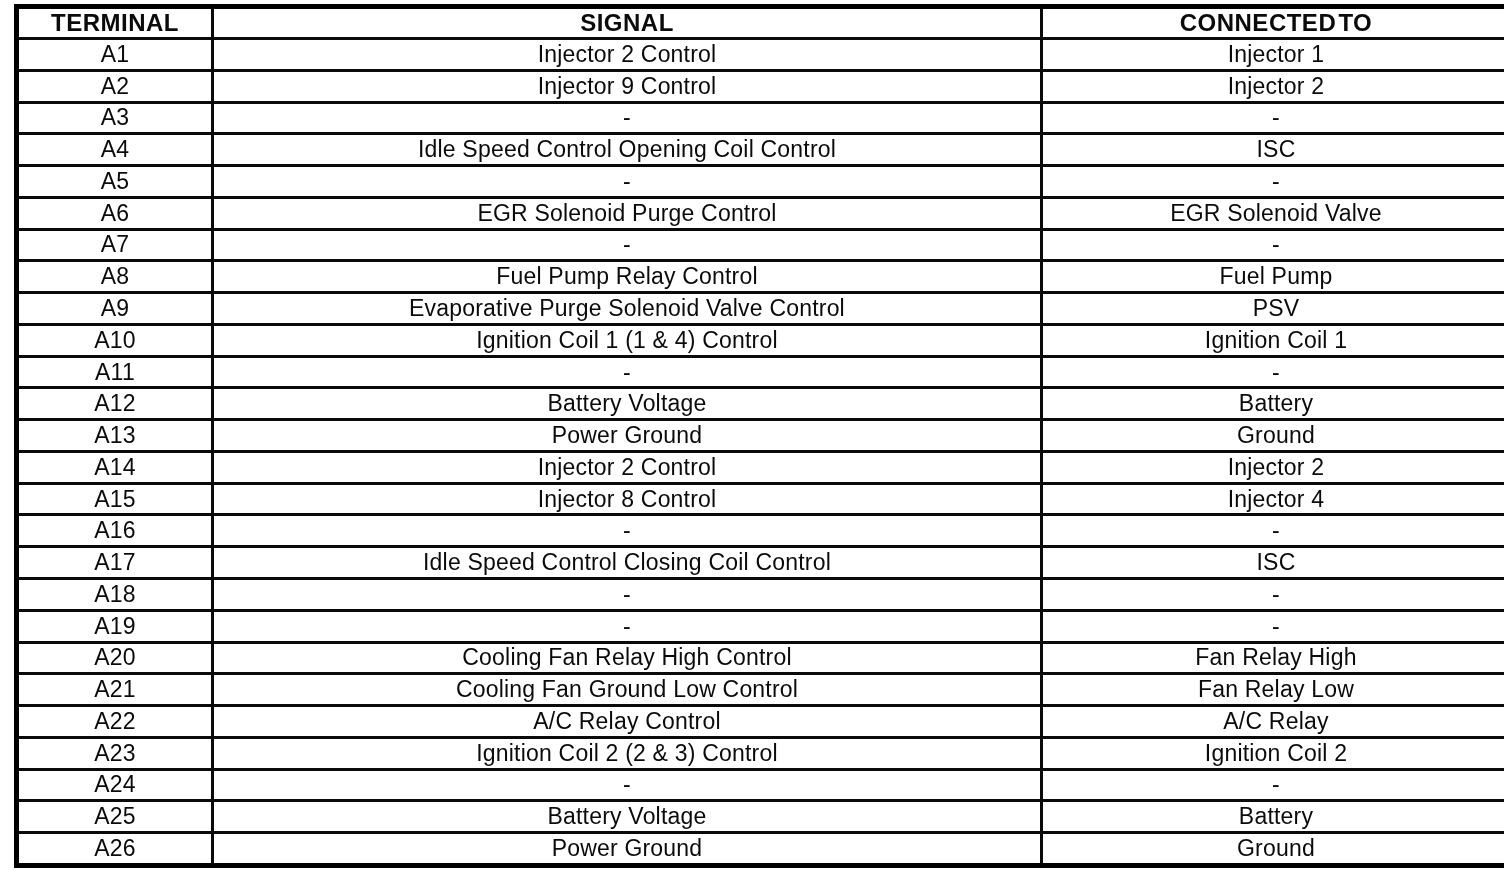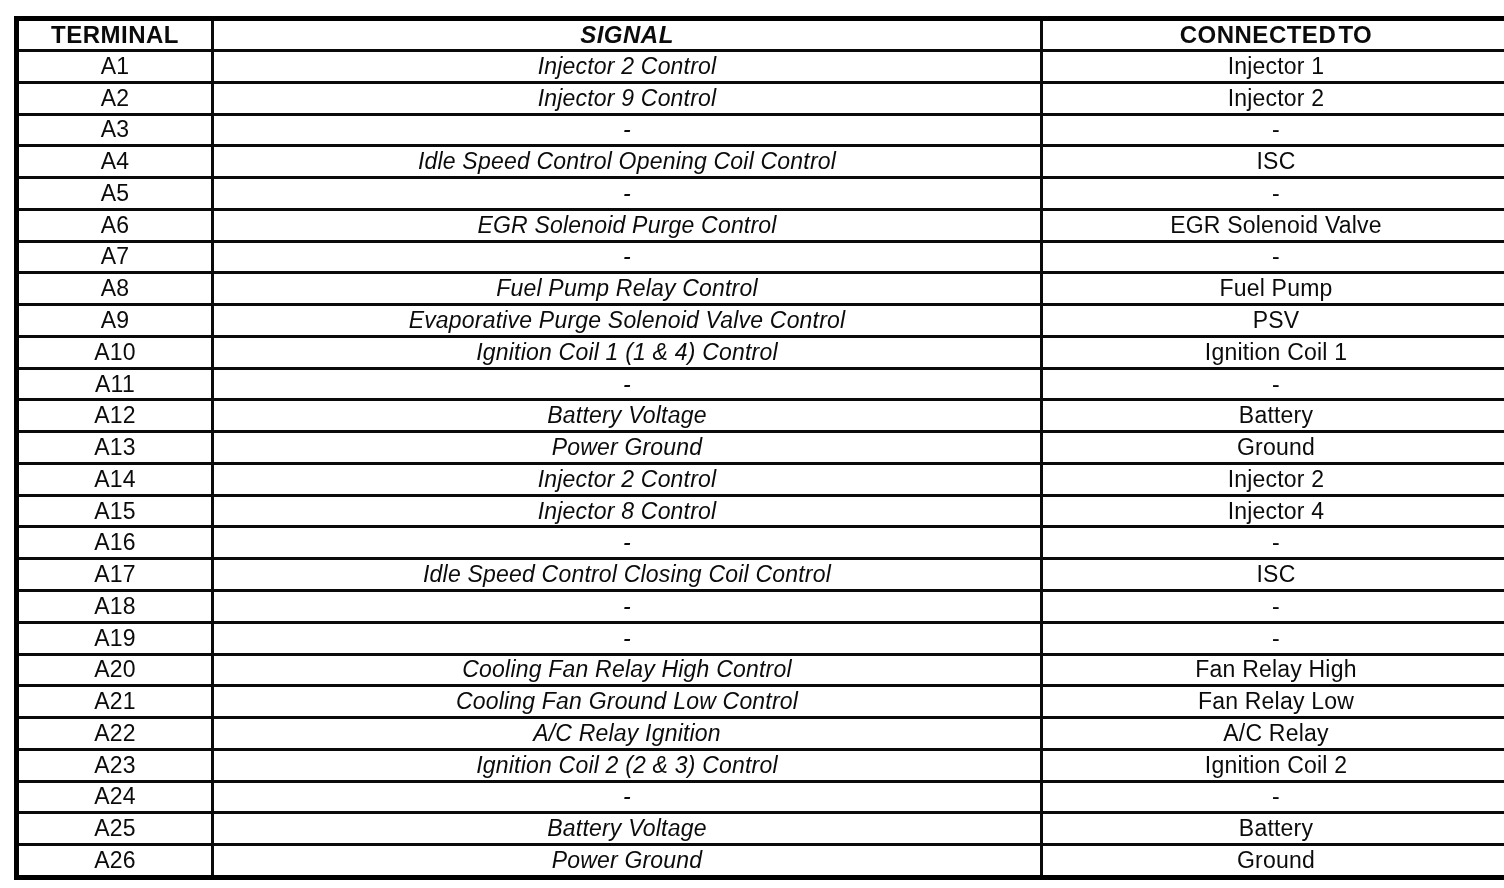--- a/index.html
+++ b/index.html
@@ -8,21 +8,21 @@
     background: #ffffff;
     width: 1504px;
     height: 888px;
     overflow: hidden;
     font-family: "Liberation Sans", sans-serif;
   }
   .page {
     box-sizing: border-box;
     width: 1504px;
     height: 888px;
-    padding: 16px 13px 12px 14px;
+    padding: 4px 13px 12px 14px;
     background: #ffffff;
   }
   table.pin-table {
     border-collapse: collapse;
     table-layout: fixed;
     width: 1464px;
     height: 864px;
     border: 5px solid #000000;
     background: #ffffff;
   }
@@ -43,21 +43,21 @@
     letter-spacing: 0.5px;
   }
   
   .pin-table th.col2 { word-spacing: -5px; }
   .pin-table td {
     font-size: 23px;
     font-weight: normal;
     letter-spacing: 0.2px;
   }
   .col0 { width: 184px; }
-  .col1 { width: 818px; font-style: italic; }
+  .col1 { width: 818px; }
   .col2 { width: 458px; }
 </style>
 </head>
 <body>
 
 <div class="page">
   <table class="pin-table">
     <thead>
       <tr id="header-row">
           <th class="col0">TERMINAL</th>
@@ -166,21 +166,21 @@
           <td class="col1">Cooling Fan Relay High Control</td>
           <td class="col2">Fan Relay High</td>
         </tr>
         <tr>
           <td class="col0">A21</td>
           <td class="col1">Cooling Fan Ground Low Control</td>
           <td class="col2">Fan Relay Low</td>
         </tr>
         <tr>
           <td class="col0">A22</td>
-          <td class="col1">A/C Relay Ignition</td>
+          <td class="col1">A/C Relay Control</td>
           <td class="col2">A/C Relay</td>
         </tr>
         <tr>
           <td class="col0">A23</td>
           <td class="col1">Ignition Coil 2 (2 &amp; 3) Control</td>
           <td class="col2">Ignition Coil 2</td>
         </tr>
         <tr>
           <td class="col0">A24</td>
           <td class="col1">-</td>

